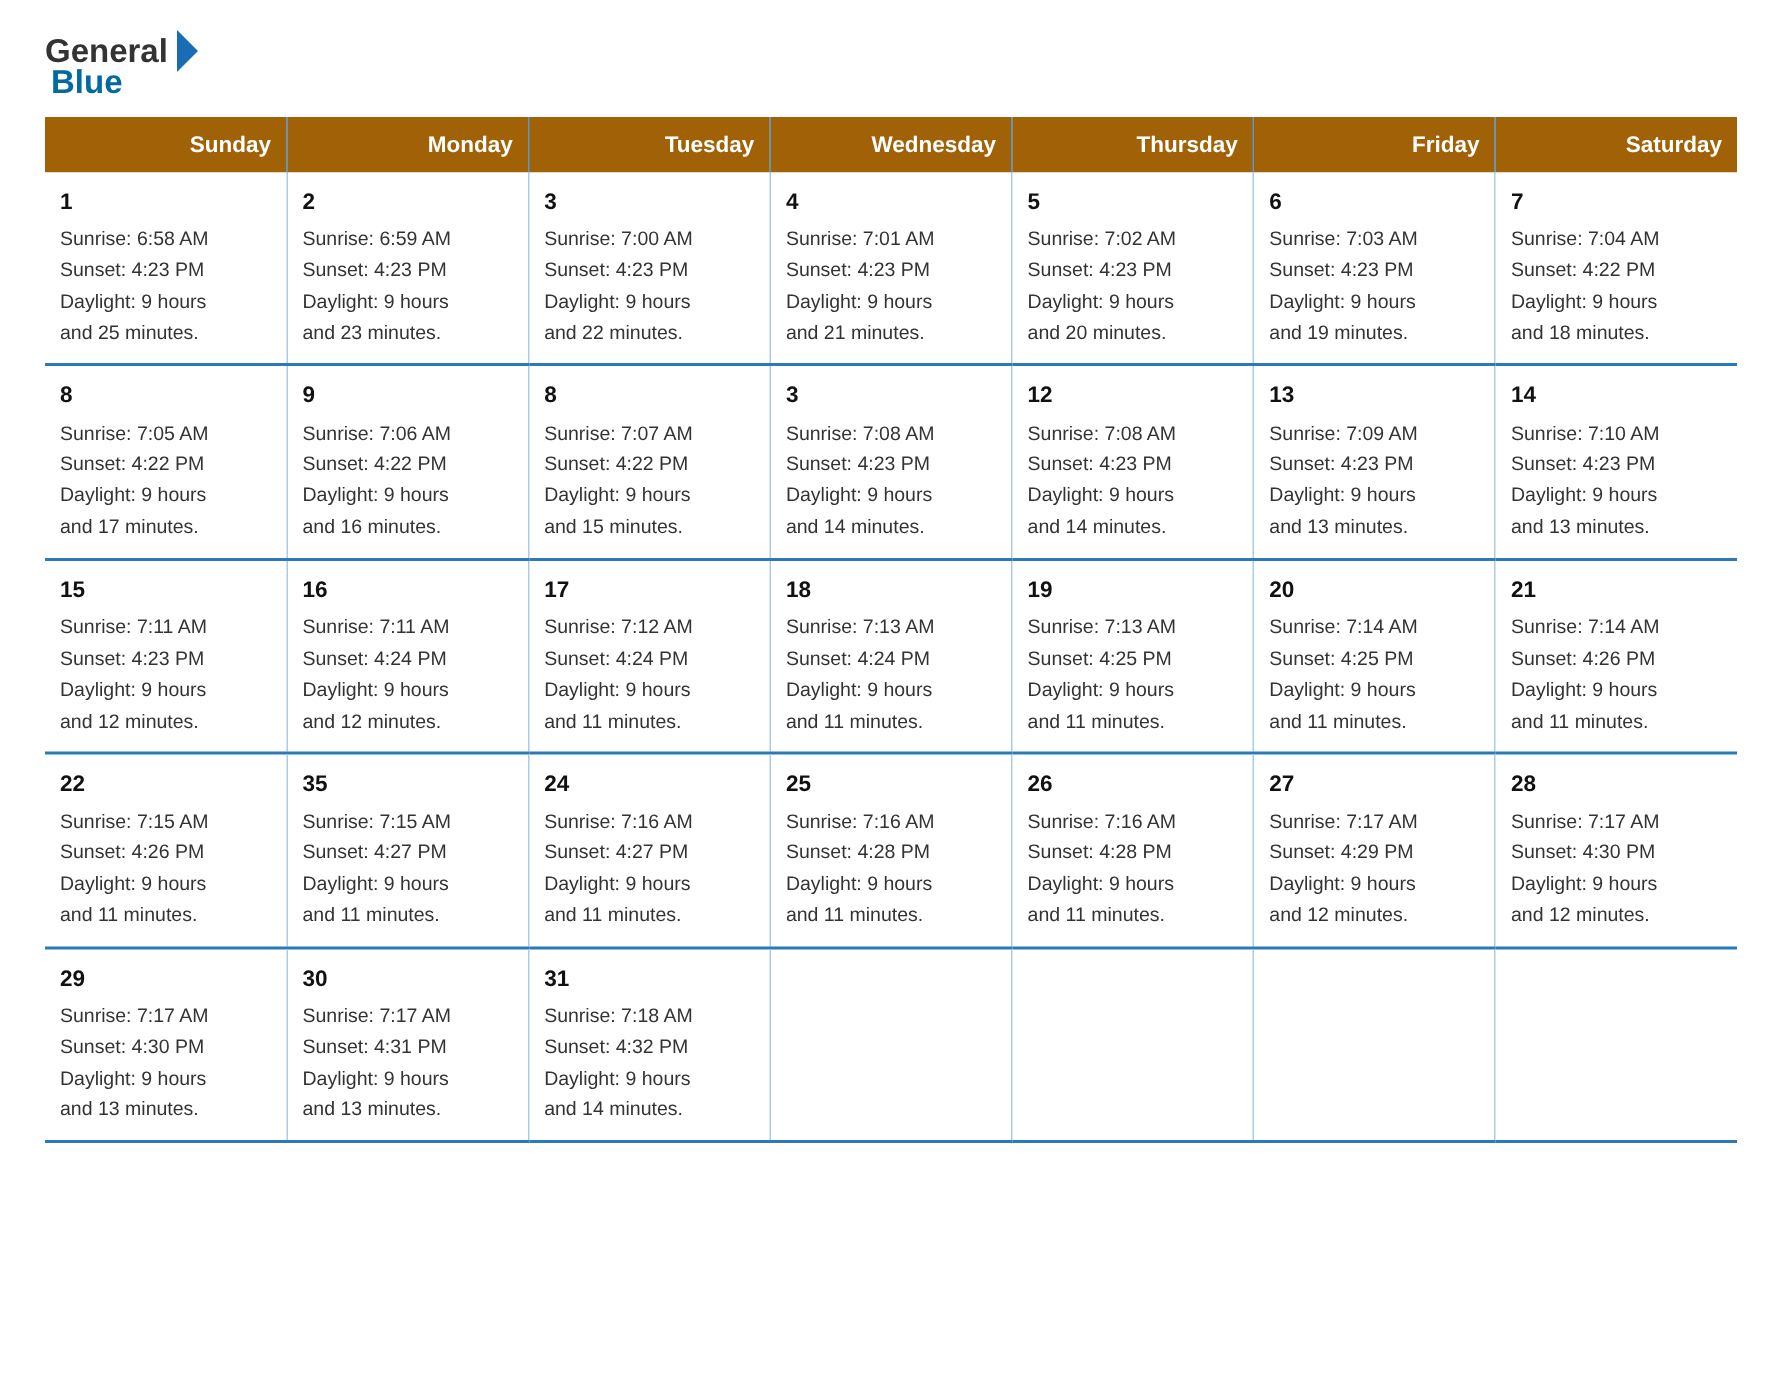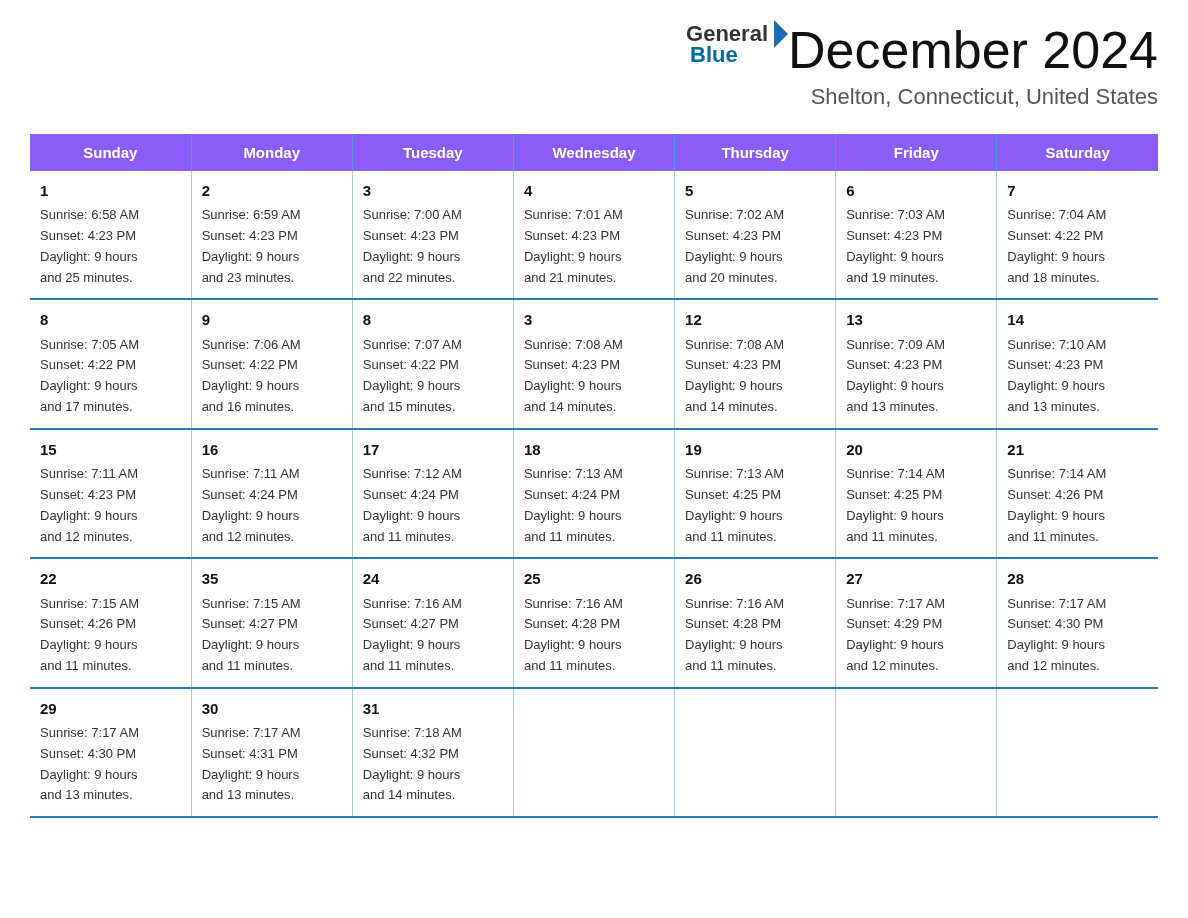--- a/index.html
+++ b/index.html
@@ -5,23 +5,23 @@
     * { margin: 0; padding: 0; box-sizing: border-box; }
     body {
       font-family: Arial, sans-serif;
       background: #fff;
       width: 1188px;
       min-height: 918px;
       padding: 20px 30px;
     }
     .header-area {
       display: flex;
-      justify-content: flex-end;
+      justify-content: flex-start;
       align-items: flex-start;
-      margin-bottom: 24px;
+      margin-bottom: 10px;
     }
     .logo-text-general {
       font-size: 22px;
       font-weight: bold;
       color: #333;
     }
     .logo-triangle {
       width: 0;
       height: 0;
       border-left: 14px solid #1a6db5;
@@ -56,26 +56,26 @@
       font-size: 22px;
       color: #555;
       margin-top: 4px;
     }
     table {
       width: 100%;
       border-collapse: collapse;
       table-layout: fixed;
     }
     thead tr th {
-      background: #8b5cf6;
+      background: #a16207;
       color: #fff;
       font-size: 15px;
       font-weight: 600;
       padding: 10px 10px;
-      text-align: center;
+      text-align: right;
       border-right: 1px solid #5599cc;
     }
     thead tr th:last-child {
       border-right: none;
     }
     tbody tr td {
       vertical-align: top;
       padding: 8px 10px 10px 10px;
       border-right: 1px solid #aacce8;
       border-bottom: 2px solid #2a7ab8;
@@ -113,24 +113,20 @@
       <div style="display:flex; flex-direction:column; margin-left:4px; margin-top:2px;">
         <div style="display:flex; align-items:center;">
           <div class="logo-triangle"></div>
         </div>
       </div>
     </div>
     <div style="display:flex; align-items:center; margin-top:-6px; margin-left: 2px;">
       <span class="logo-blue">Blue</span>
     </div>
   </div>
-  <div class="title-area">
-    <div class="calendar-title">December 2024</div>
-    <div class="calendar-subtitle">Shelton, Connecticut, United States</div>
-  </div>
 </div>
 
 <table>
   <thead>
     <tr>
       <th>Sunday</th>
       <th>Monday</th>
       <th>Tuesday</th>
       <th>Wednesday</th>
       <th>Thursday</th>

